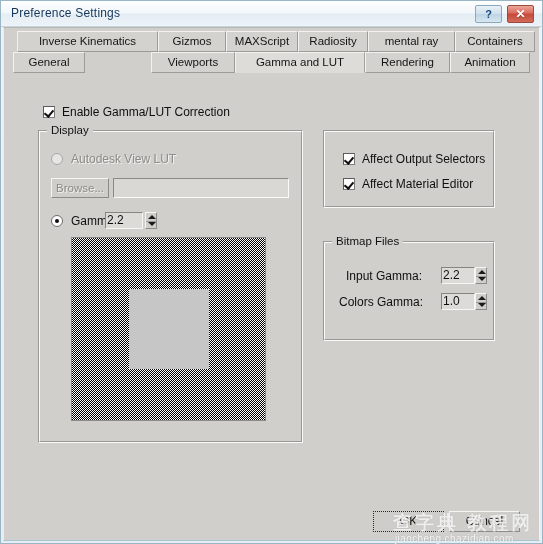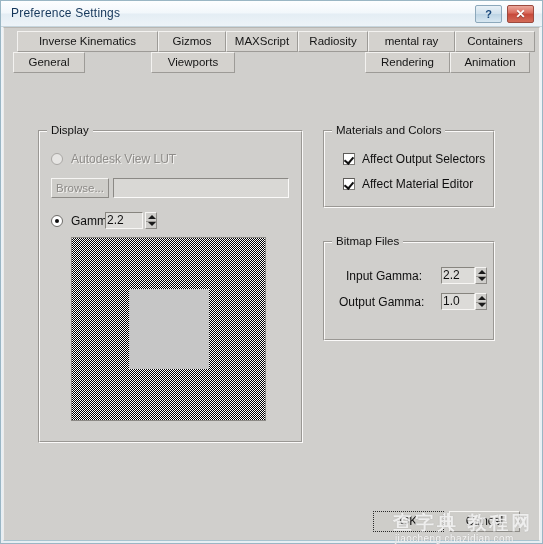--- a/index.html
+++ b/index.html
@@ -398,27 +398,32 @@
         <div class="tab" style="left: 153px; width: 68px;"><span>Gizmos</span></div>
         <div class="tab" style="left: 221px; width: 72px;"><span>MAXScript</span></div>
         <div class="tab" style="left: 293px; width: 70px;"><span>Radiosity</span></div>
         <div class="tab" style="left: 363px; width: 87px;"><span>mental ray</span></div>
         <div class="tab" style="left: 450px; width: 80px;"><span>Containers</span></div>
       </div>
     <div class="tabrow r2">
         <div class="tab" style="left: 8px; width: 72px;"><span>General</span></div>
         <div class="tab" style="left: 80px; width: 66px; margin-top: 32px;"><span>Files</span></div>
         <div class="tab" style="left: 146px; width: 84px;"><span>Viewports</span></div>
+        <div class="tab active" style="left: 230px; width: 130px;"><span>Gamma and LUT</span></div>
         <div class="tab" style="left: 360px; width: 85px;"><span>Rendering</span></div>
         <div class="tab" style="left: 445px; width: 80px;"><span>Animation</span></div>
       </div>
   </div>
 
   <div id="content">
 
+    <div class="chk-row" style="left:38px; top:32px;">
+      <span class="chkbox"></span>
+      <span class="chk-label">Enable Gamma/LUT Correction</span>
+    </div>
 
     <div class="groupbox" style="left:33px; top:57px; width:265px; height:313px;">
       <span class="gb-inner"></span>
       <span class="gb-title">Display</span>
     </div>
 
     <div class="radio-row" style="left:46px; top:79px;">
       <span class="radio disabled"></span>
       <span class="radio-label disabled">Autodesk View LUT</span>
     </div>
@@ -442,21 +447,20 @@
       <span class="sep"></span>
       <span class="arrow dn"></span>
     </div>
 
     <div id="swatch">
       <div id="swatch-center"></div>
     </div>
 
     <div class="groupbox" style="left:318px; top:57px; width:172px; height:78px;">
       <span class="gb-inner"></span>
-      <span class="gb-title">Materials and Colors</span>
     </div>
     <div class="chk-row" style="left:338px; top:79px;">
       <span class="chkbox"></span>
       <span class="chk-label">Affect Output Selectors</span>
     </div>
     <div class="chk-row" style="left:338px; top:104px;">
       <span class="chkbox"></span>
       <span class="chk-label">Affect Material Editor</span>
     </div>
 
@@ -468,21 +472,21 @@
     <div class="label-txt" style="left:341px; top:196px;">Input Gamma:</div>
     <div class="spinfield" style="left:436px; top:194px; width:34px; height:17px;">
       <span>2.2</span>
     </div>
     <div class="spinner" style="left:470px; top:194px; height:17px;">
       <span class="arrow up"></span>
       <span class="sep"></span>
       <span class="arrow dn"></span>
     </div>
 
-    <div class="label-txt" style="left:334px; top:222px;">Output Gamma:</div>
+    <div class="label-txt" style="left:334px; top:222px;">Colors Gamma:</div>
     <div class="spinfield" style="left:436px; top:220px; width:34px; height:17px;">
       <span>1.0</span>
     </div>
     <div class="spinner" style="left:470px; top:220px; height:17px;">
       <span class="arrow up"></span>
       <span class="sep"></span>
       <span class="arrow dn"></span>
     </div>
 
   </div>

